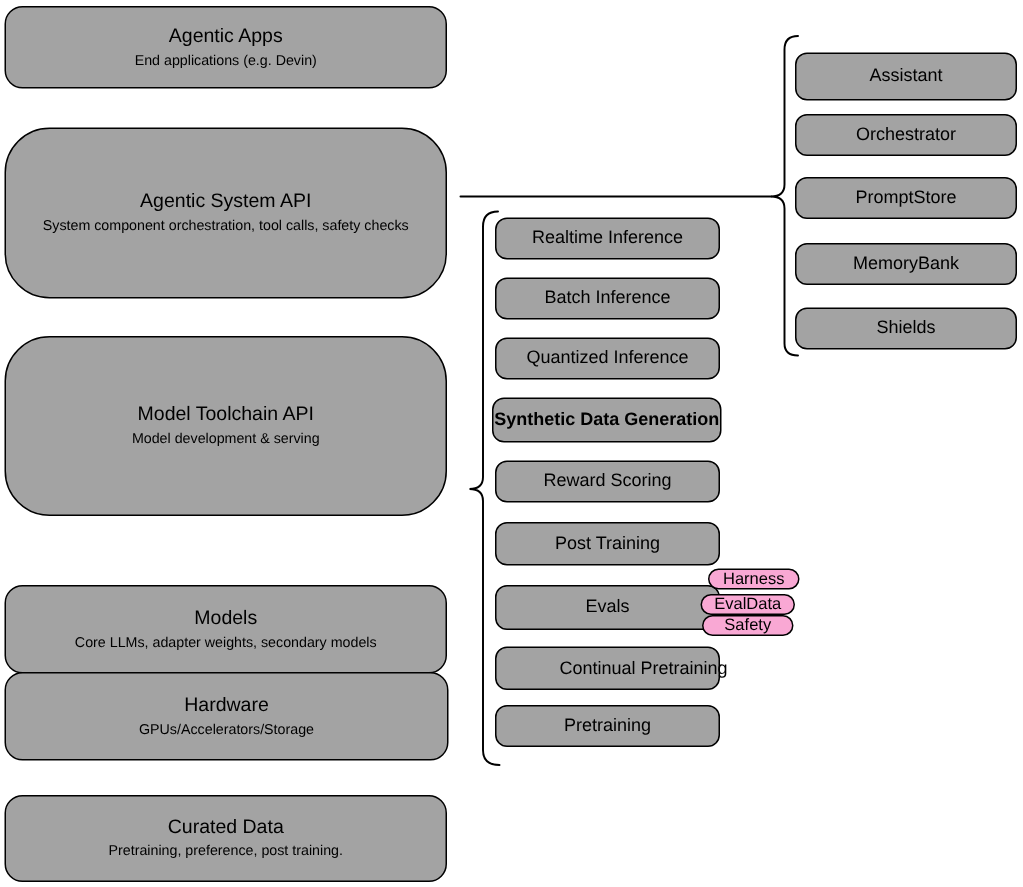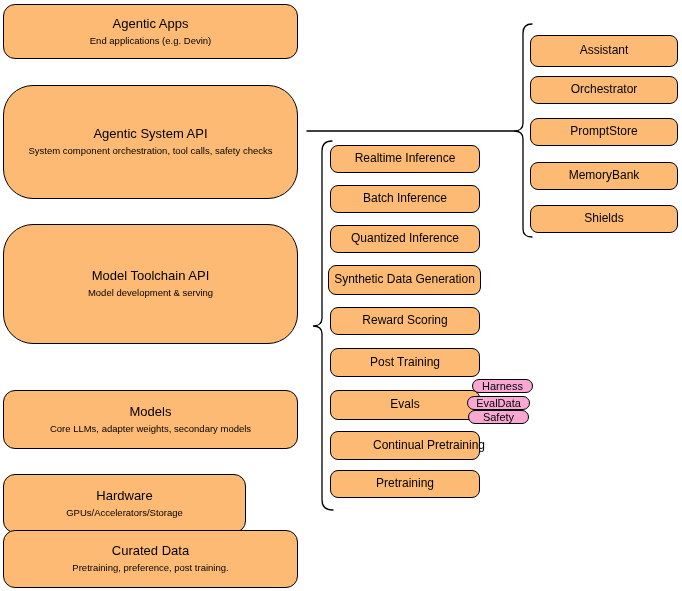--- a/index.html
+++ b/index.html
@@ -2,21 +2,21 @@
 <html><head>
 <meta charset="utf-8">
 <style>
   html,body{margin:0;padding:0;background:#ffffff;}
   .canvas{
     position:relative;width:682px;height:591px;background:#ffffff;
     font-family:"Liberation Sans",sans-serif;color:#000;overflow:hidden;
   }
   svg.connectors{position:absolute;left:0;top:0;pointer-events:none;}
   .node{
-    position:absolute;box-sizing:border-box;border:1px solid #000;background:#fdba74;
+    position:absolute;box-sizing:border-box;border:1px solid #000;background:#a3a3a3;
     display:flex;flex-direction:column;align-items:center;justify-content:center;
     text-align:center;line-height:1.15;
   }
   .node .title{font-size:13px;white-space:nowrap;}
   .node .subtitle{font-size:9.5px;margin-top:4px;white-space:nowrap;}
   .r-lg{border-radius:30px;}
   .r-md{border-radius:12px;}
   .chip{border-radius:8px;font-size:12px;white-space:nowrap;}
   .pill{
     position:absolute;box-sizing:border-box;border:1px solid #000;background:#f9a8d4;
@@ -49,40 +49,40 @@
   <div class="node r-lg" style="left:3px;top:224px;width:295px;height:120px;">
     <div class="title">Model Toolchain API</div>
     <div class="subtitle">Model development &amp; serving</div>
   </div>
 
   <div class="node r-md" style="left:3px;top:371px;width:295px;height:59px;margin-top:19px;">
     <div class="title">Models</div>
     <div class="subtitle">Core LLMs, adapter weights, secondary models</div>
   </div>
 
-  <div class="node r-md" style="left:3px;top:448px;width:243px;height:59px;margin-top:26px;">
+  <div class="node r-md" style="left:3px;top:448px;width:296px;height:59px;">
     <div class="title">Hardware</div>
     <div class="subtitle">GPUs/Accelerators/Storage</div>
   </div>
 
   <div class="node r-md" style="left:3px;top:530px;width:295px;height:58px;">
     <div class="title">Curated Data</div>
     <div class="subtitle">Pretraining, preference, post training.</div>
   </div>
 
   <div class="node chip" style="left:330px;top:145px;width:150px;height:28px;">
     <span>Realtime Inference</span>
   </div>
   <div class="node chip" style="left:330px;top:185px;width:150px;height:28px;">
     <span>Batch Inference</span>
   </div>
   <div class="node chip" style="left:330px;top:225px;width:150px;height:28px;">
     <span>Quantized Inference</span>
   </div>
-  <div class="node chip" style="left:328px;top:265px;width:153px;height:30px;">
+  <div class="node chip" style="left:328px;top:265px;width:153px;height:30px;font-weight:bold;">
     <span>Synthetic Data Generation</span>
   </div>
   <div class="node chip" style="left:330px;top:307px;width:150px;height:28px;">
     <span>Reward Scoring</span>
   </div>
   <div class="node chip" style="left:330px;top:348px;width:150px;height:29px;">
     <span>Post Training</span>
   </div>
   <div class="node chip chipbox" style="left:330px;top:390px;width:150px;height:30px;">
     <span>Evals</span>

